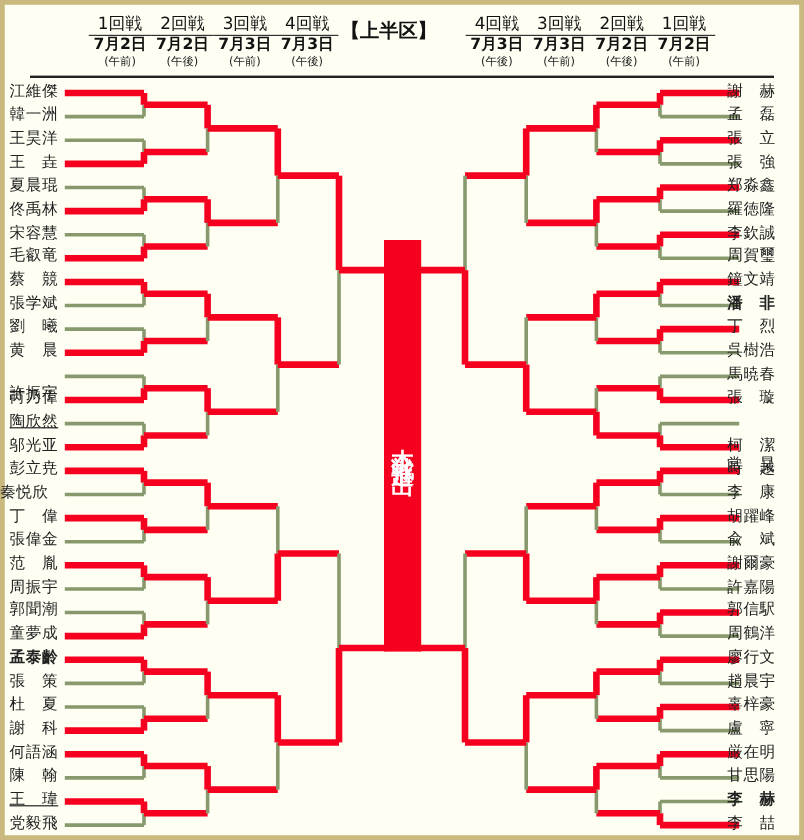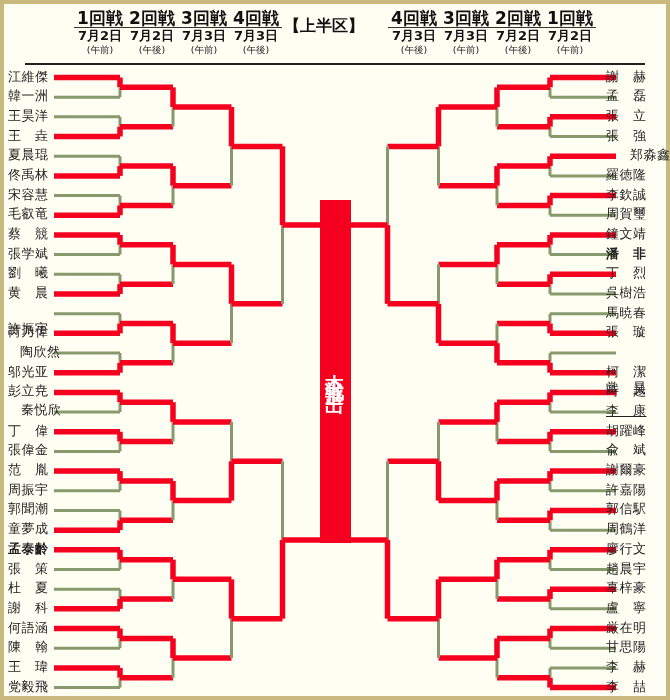--- a/index.html
+++ b/index.html
@@ -10,21 +10,21 @@
     box-shadow: inset 0 0 0 4px #c9b97e;
     font-family:"DejaVu Sans",sans-serif;
     overflow:hidden;
   }
   .hcol{
     position:absolute;top:9px;width:52px;
     text-align:center;color:#111;
   }
   .hround{
     display:inline-block;width:100%;
-    font-size:17px;font-weight:bold;
+    font-size:14px;font-weight:normal;
     border-bottom:1.5px solid #333;
     padding-bottom:1px;line-height:15px;
   }
   .hdate{font-size:13px;font-weight:bold;line-height:16px;}
   .hsession{font-size:9.5px;line-height:12px;color:#222;}
   .title{
     position:absolute;top:16px;left:284px;width:76px;
     text-align:center;font-size:16px;font-weight:bold;color:#111;
     letter-spacing:0px;white-space:nowrap;
   }
@@ -355,69 +355,69 @@
       <div class="pname" style="top: 147.22px; left: 8px;">夏晨琨</div>
       <div class="pname" style="top: 166.9px; left: 8px;">佟禹林</div>
       <div class="pname" style="top: 186.58px; left: 8px;">宋容慧</div>
       <div class="pname" style="top: 206.26px; left: 8px;">毛叡竜</div>
       <div class="pname" style="top: 225.94px; left: 8px;">蔡　競</div>
       <div class="pname" style="top: 245.62px; left: 8px;">張学斌</div>
       <div class="pname" style="top: 265.3px; left: 8px;">劉　曦</div>
       <div class="pname" style="top: 284.98px; left: 8px;">黄　晨</div>
       <div class="pname" style="top: 321px; left: 8px;">許振宇</div>
       <div class="pname" style="top: 324.34px; left: 8px;">芮乃偉</div>
-      <div class="pname" style="top: 344.02px; left: 20px;">陶欣然</div>
+      <div class="pname" style="top: 344.02px; left: 8px; text-decoration: underline;">陶欣然</div>
       <div class="pname" style="top: 363.7px; left: 8px;">邬光亚</div>
       <div class="pname" style="top: 383.38px; left: 8px;">彭立尭</div>
-      <div class="pname" style="top: 403.06px; left: 21px; font-family: Liberation Mono, monospace;">秦悦欣</div>
+      <div class="pname" style="top: 403.06px; left: 0;">秦悦欣</div>
       <div class="pname" style="top: 422.74px; left: 8px;">丁　偉</div>
       <div class="pname" style="top: 442.42px; left: 8px;">張偉金</div>
       <div class="pname" style="top: 462.1px; left: 8px;">范　胤</div>
       <div class="pname" style="top: 481.78px; left: 8px;">周振宇</div>
       <div class="pname" style="top: 501.46px; left: 8px;">郭聞潮</div>
       <div class="pname" style="top: 521.14px; left: 8px;">童夢成</div>
       <div class="pname" style="top: 540.82px; left: 8px; font-weight: bold;">孟泰齡</div>
       <div class="pname" style="top: 560.5px; left: 8px;">張　策</div>
       <div class="pname" style="top: 580.18px; left: 8px;">杜　夏</div>
       <div class="pname" style="top: 599.86px; left: 8px;">謝　科</div>
       <div class="pname" style="top: 619.54px; left: 8px;">何語涵</div>
       <div class="pname" style="top: 639.22px; left: 8px;">陳　翰</div>
-      <div class="pname" style="top: 658.9px; left: 8px;">王　瑋</div>
-      <div class="pname" style="top: 678.58px; left: 8px;">党毅飛</div>
+      <div class="pname" style="top: 658.9px; left: 8px; text-decoration: underline;">王　瑋</div>
+      <div class="pname" style="top: 678.58px; left: 8px; font-family: Liberation Mono, monospace;">党毅飛</div>
       <div class="pname" style="top: 68.5px; left: 606px;">謝　赫</div>
       <div class="pname" style="top: 88.18px; left: 606px;">孟　磊</div>
       <div class="pname" style="top: 107.86px; left: 606px;">張　立</div>
       <div class="pname" style="top: 127.54px; left: 606px;">張　強</div>
-      <div class="pname" style="top: 147.22px; left: 606px; margin-left: 24px;">郑淼鑫</div>
+      <div class="pname" style="top: 147.22px; left: 606px;">郑淼鑫</div>
       <div class="pname" style="top: 166.9px; left: 606px;">羅徳隆</div>
       <div class="pname" style="top: 186.58px; left: 606px;">李欽誠</div>
       <div class="pname" style="top: 206.26px; left: 606px;">周賀璽</div>
       <div class="pname" style="top: 225.94px; left: 606px;">鐘文靖</div>
       <div class="pname" style="top: 245.62px; left: 606px; font-weight: bold;">潘　非</div>
       <div class="pname" style="top: 265px; left: 606px;">丁　烈</div>
       <div class="pname" style="top: 284.98px; left: 606px;">呉樹浩</div>
       <div class="pname" style="top: 304.66px; left: 606px;">馬暁春</div>
       <div class="pname" style="top: 324.34px; left: 606px;">張　璇</div>
       <div class="pname" style="top: 344.02px; left: 606px; margin-top: 36px;">常　昊</div>
       <div class="pname" style="top: 363.7px; left: 606px;">柯　潔</div>
       <div class="pname" style="top: 383.38px; left: 606px;">時　越</div>
-      <div class="pname" style="top: 403.06px; left: 606px; text-decoration: underline;">李　康</div>
+      <div class="pname" style="top: 403.06px; left: 606px;">李　康</div>
       <div class="pname" style="top: 422.74px; left: 606px;">胡躍峰</div>
       <div class="pname" style="top: 442.42px; left: 606px;">兪　斌</div>
       <div class="pname" style="top: 462.1px; left: 606px;">謝爾豪</div>
       <div class="pname" style="top: 481.78px; left: 606px;">許嘉陽</div>
       <div class="pname" style="top: 501.46px; left: 606px;">郭信駅</div>
       <div class="pname" style="top: 521.14px; left: 606px;">周鶴洋</div>
       <div class="pname" style="top: 540.82px; left: 606px;">廖行文</div>
       <div class="pname" style="top: 560.5px; left: 606px;">趙晨宇</div>
       <div class="pname" style="top: 580.18px; left: 606px;">辜梓豪</div>
       <div class="pname" style="top: 599.86px; left: 606px;">盧　寧</div>
       <div class="pname" style="top: 619.54px; left: 606px;">厳在明</div>
       <div class="pname" style="top: 639.22px; left: 606px;">甘思陽</div>
-      <div class="pname" style="top: 658.9px; left: 606px;">李　赫</div>
+      <div class="pname" style="top: 658.9px; left: 606px; font-weight: bold;">李　赫</div>
       <div class="pname" style="top: 678.58px; left: 606px;">李　喆</div>
     </div>
 
   <div class="advance-bar">
     <span class="advance-label">本戦進出</span>
   </div>
 
 </div>
 
 </body></html>

